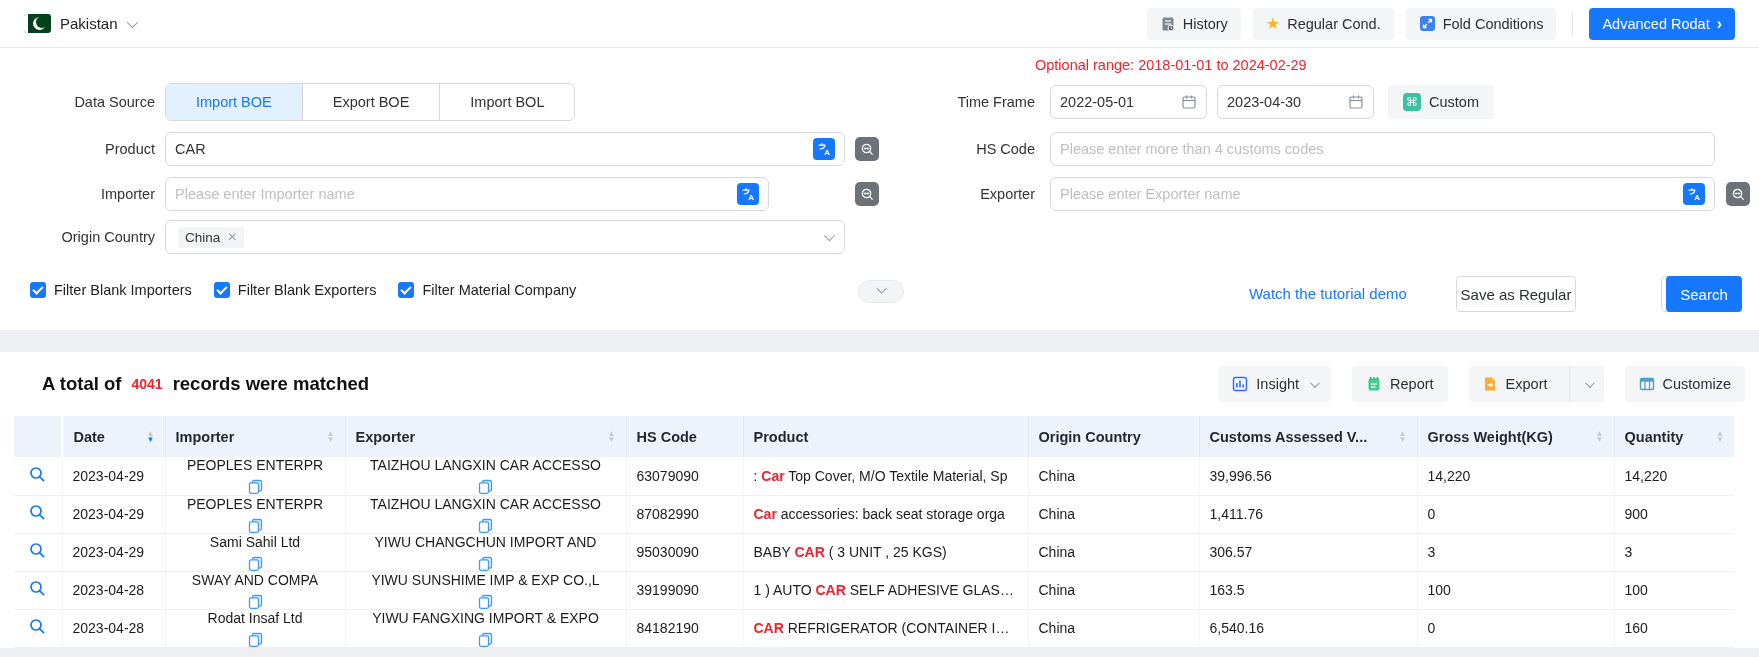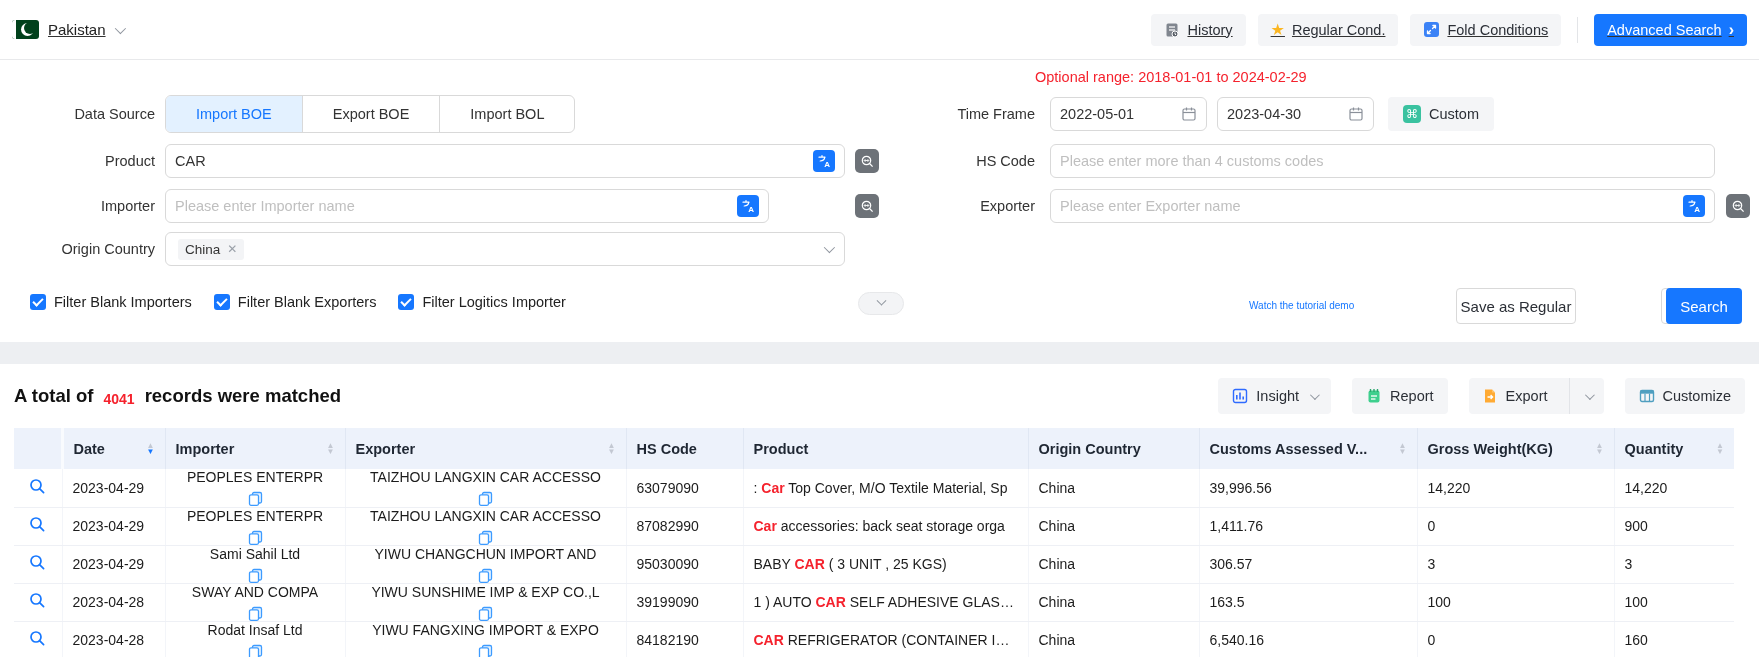--- a/index.html
+++ b/index.html
@@ -1,19 +1,19 @@
 <!DOCTYPE html>
 <html><head>
 <meta charset="utf-8">
 <style>
   * { margin:0; padding:0; box-sizing:border-box; }
   html,body { width:1759px; height:657px; overflow:hidden; background:#edeff2;
     font-family:"Liberation Sans","DejaVu Sans",sans-serif; color:#333; }
-  .topbar { height:60px; background:#fff; border-bottom:1px solid #e8e9eb;
-    display:flex; align-items:center; padding:0 12px;text-decoration:underline; }
+  .topbar { height:48px; background:#fff; border-bottom:1px solid #e8e9eb;
+    display:flex; align-items:center; padding:0 24px; }
   .country { display:flex; align-items:center; gap:9px; cursor:pointer; }
   .flag { width:27px; height:19px; background:#01411c; border-radius:3px; position:relative; overflow:hidden; }
   .flag::before { content:""; position:absolute; left:0; top:0; width:4px; height:100%; background:#fff; }
   .flag .cres { position:absolute; left:9px; top:3px; width:13px; height:13px; border-radius:50%; background:#fff; }
   .flag .cres::after { content:""; position:absolute; left:3px; top:-1px; width:12px; height:12px; border-radius:50%; background:#01411c; }
   .country-name { font-size:15px; color:#222; }
   .chev { width:8px; height:8px; border-right:1.6px solid #8f959e; border-bottom:1.6px solid #8f959e;
     display:inline-block; transform:rotate(45deg) translateY(-2px); }
   .tb-actions { margin-left:auto; display:flex; align-items:center; gap:12px; }
   .tb-btn { height:32px; padding:0 13px; background:#f4f5f7; border-radius:4px; border:none;
@@ -75,34 +75,34 @@
   .cb-row { position:absolute; left:30px; top:234px; display:flex; gap:22px; align-items:center; }
   .cb-item { display:flex; align-items:center; gap:8px; cursor:pointer; }
   .cb { width:16px; height:16px; background:#1677ff; border-radius:3px; position:relative; flex:0 0 auto; }
   .cb::after { content:""; position:absolute; left:5px; top:2px; width:4px; height:8px;
     border-right:2px solid #fff; border-bottom:2px solid #fff; transform:rotate(45deg); }
   .cb-item span.t { font-size:14.5px; color:#222; }
   .collapse-pill { position:absolute; left:858px; top:232px; width:46px; height:23px; background:#f3f4f6;
     border:1px solid #e7e8ea; border-radius:12px; display:flex; align-items:center; justify-content:center; cursor:pointer; }
   .collapse-pill .chev { transform:rotate(45deg) translate(-2px,-2px); width:7px; height:7px; }
 
-  .tutorial { position:absolute; left:1249px; top:228px; line-height:36px; color:#1677ff; font-size:10px; cursor:pointer; }
+  .tutorial { position:absolute; left:1249px; top:228px; line-height:36px; color:#1677ff; font-size:15px; cursor:pointer; }
   .btn-plain { position:absolute; top:228px; height:36px; background:#fff; border:1px solid #d9d9d9;
     border-radius:4px; font-size:15px; color:#2b2f36; cursor:pointer; font-family:inherit; }
   .b-save { left:1456px; width:120px; }
   .b-reset { left:1661px; width:68px; }
   .b-search { position:absolute; left:1666px; top:228px; width:76px; height:36px; background:#1677ff;
     border:none; border-radius:4px; color:#fff; font-size:15px; cursor:pointer; font-family:inherit; }
 
   .gap-band { height:22px; background:#edeff2; }
 
   
   .results { background:#fff; padding:14px 14px 0; min-height:285px; }
   .summary-row { display:flex; align-items:center; }
-  .summary { font-size:18.5px; font-weight:700; color:#111; display:flex; align-items:flex-end; }
+  .summary { font-size:18.5px; font-weight:700; color:#111; display:flex; align-items:center;margin-left:28px; }
   .summary .cnt { color:#f5222d; margin:0 10px; font-size:14px; }
   .res-actions { margin-left:auto; display:flex; align-items:center; gap:21px; }
   .res-btn { height:36px; padding:0 14px; background:#f4f5f7; border:none; border-radius:4px;
     display:flex; align-items:center; gap:8px; font-size:14.5px; color:#2b2f36; cursor:pointer; font-family:inherit; }
   .res-btn .chev { width:7px; height:7px; margin-left:3px; transform:rotate(45deg) translateY(-2px); }
   .split { padding:0; }
   .split .main { display:flex; align-items:center; gap:8px; padding:0 13px; height:100%; }
   .split .caret-part { border-left:1px solid #e2e4e8; height:100%; display:flex; align-items:center; padding:0 12px; cursor:pointer; }
 
   table.tbl { border-collapse:collapse; table-layout:fixed; width:1720px; margin-top:14px; }
@@ -155,21 +155,21 @@
     </button>
     <button class="tb-btn">
       <svg width="17" height="17" viewBox="0 0 17 17">
           <rect x="1" y="1" width="15" height="15" rx="3" fill="#3b82f6"></rect>
           <path d="M4.5 12.5 l3-3 M4.5 12.5 h2.6 M4.5 12.5 v-2.6 M12.5 4.5 l-3 3 M12.5 4.5 h-2.6 M12.5 4.5 v2.6" stroke="#fff" stroke-width="1.3" fill="none" stroke-linecap="round"></path>
         </svg>
       <span>Fold Conditions</span>
     </button>
     <span class="v-div"></span>
     <button class="tb-btn btn-primary">
-      <span>Advanced Search</span>
+      <span>Advanced Rodat</span>
       <span class="arrow">›</span>
     </button>
   </div>
 </div>
 
 <div class="panel">
   <div class="opt-range">Optional range:  2018-01-01 to 2024-02-29</div>
 
   <div class="lbl l-ds">Data Source</div>
   <div class="tabs">
@@ -274,21 +274,21 @@
     <label class="cb-item">
       <span class="cb"></span>
       <span class="t">Filter Blank Importers</span>
     </label>
     <label class="cb-item">
       <span class="cb"></span>
       <span class="t">Filter Blank Exporters</span>
     </label>
     <label class="cb-item">
       <span class="cb"></span>
-      <span class="t">Filter Logitics Importer</span>
+      <span class="t">Filter Material Company</span>
     </label>
   </div>
   <div class="collapse-pill">
     <span class="chev"></span>
   </div>
 
   <a class="tutorial">Watch the tutorial demo</a>
   <button class="btn-plain b-save">Save as Regular</button>
   <button class="btn-plain b-reset">Reset</button>
   <button class="b-search">Search</button>

